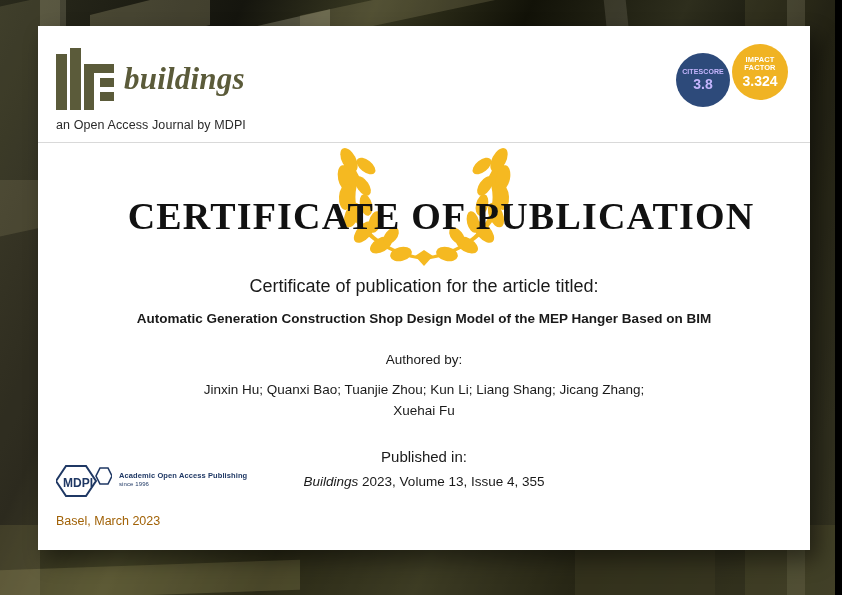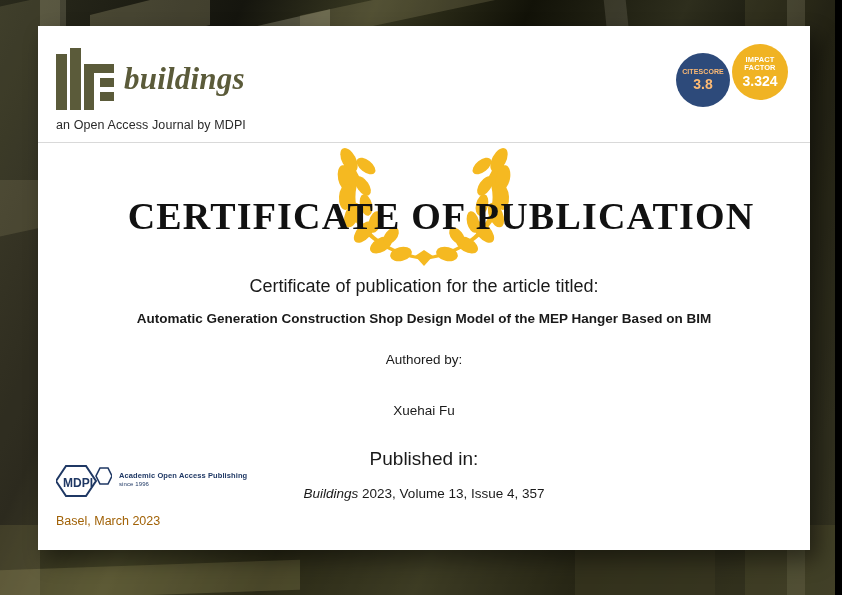--- a/index.html
+++ b/index.html
@@ -108,21 +108,21 @@
     right: 22px;
     top: 18px;
     display: flex;
     align-items: flex-start;
   }
   .badge {
     position: relative;
     width: 56px;
     height: 56px;
     border-radius: 50%;
-    color: #fdba74;
+    color: #c4b5fd;
     text-align: center;
     display: flex;
     flex-direction: column;
     justify-content: center;
     align-items: center;
     line-height: 1.05;
   }
   .badge.citescore {
     background: #2d4a7a;
     width: 54px; height: 54px;
@@ -196,22 +196,22 @@
   .line-authored {
     font-size: 13.5px;
     margin-bottom: 13px;
   }
   .line-authors {
     font-size: 13.5px;
     line-height: 1.55;
     margin-bottom: 26px;
   }
   .line-published {
-    font-size: 19px;
-    margin-bottom: 16px;
+    font-size: 15px;
+    margin-bottom: 9px;
   }
   .line-journal {
     font-size: 13.5px;
   }
   .line-journal .jname {
     font-style: italic;
   }
 
   
   .mdpi-logo {
@@ -339,26 +339,26 @@
         </g>
       </svg>
       <div class="cert-title">CERTIFICATE OF PUBLICATION</div>
     </div>
 
     <div class="body-zone">
       <div class="line-intro">Certificate of publication for the article titled:</div>
       <div class="line-article">Automatic Generation Construction Shop Design Model of the MEP Hanger Based on BIM</div>
       <div class="line-authored">Authored by:</div>
       <div class="line-authors">
-        <br>
+        <span>Jinxin Hu; Quanxi Bao; Tuanjie Zhou; Kun Li; Liang Shang; Jicang Zhang;</span><br>
         <span>Xuehai Fu</span>
       </div>
       <div class="line-published">Published in:</div>
       <div class="line-journal">
-        <span class="jname">Buildings</span><span> 2023, Volume 13, Issue 4, 357</span>
+        <span class="jname">Buildings</span><span> 2023, Volume 13, Issue 4, 355</span>
       </div>
     </div>
 
     <div class="mdpi-logo">
       <div class="mdpi-mark">
         <svg width="56" height="34" viewBox="0 0 56 34">
           <polygon points="10,2 30,2 40,17 30,32 10,32 0,17" fill="none" stroke="#1f3864" stroke-width="2"></polygon>
           <polygon points="44,4 52,4 56,12 52,20 44,20 40,12" fill="none" stroke="#1f3864" stroke-width="1.6"></polygon>
           <text x="7" y="23" font-family="Liberation Sans, sans-serif" font-size="12" font-weight="bold" fill="#1f3864">MDPI</text>
         </svg>

